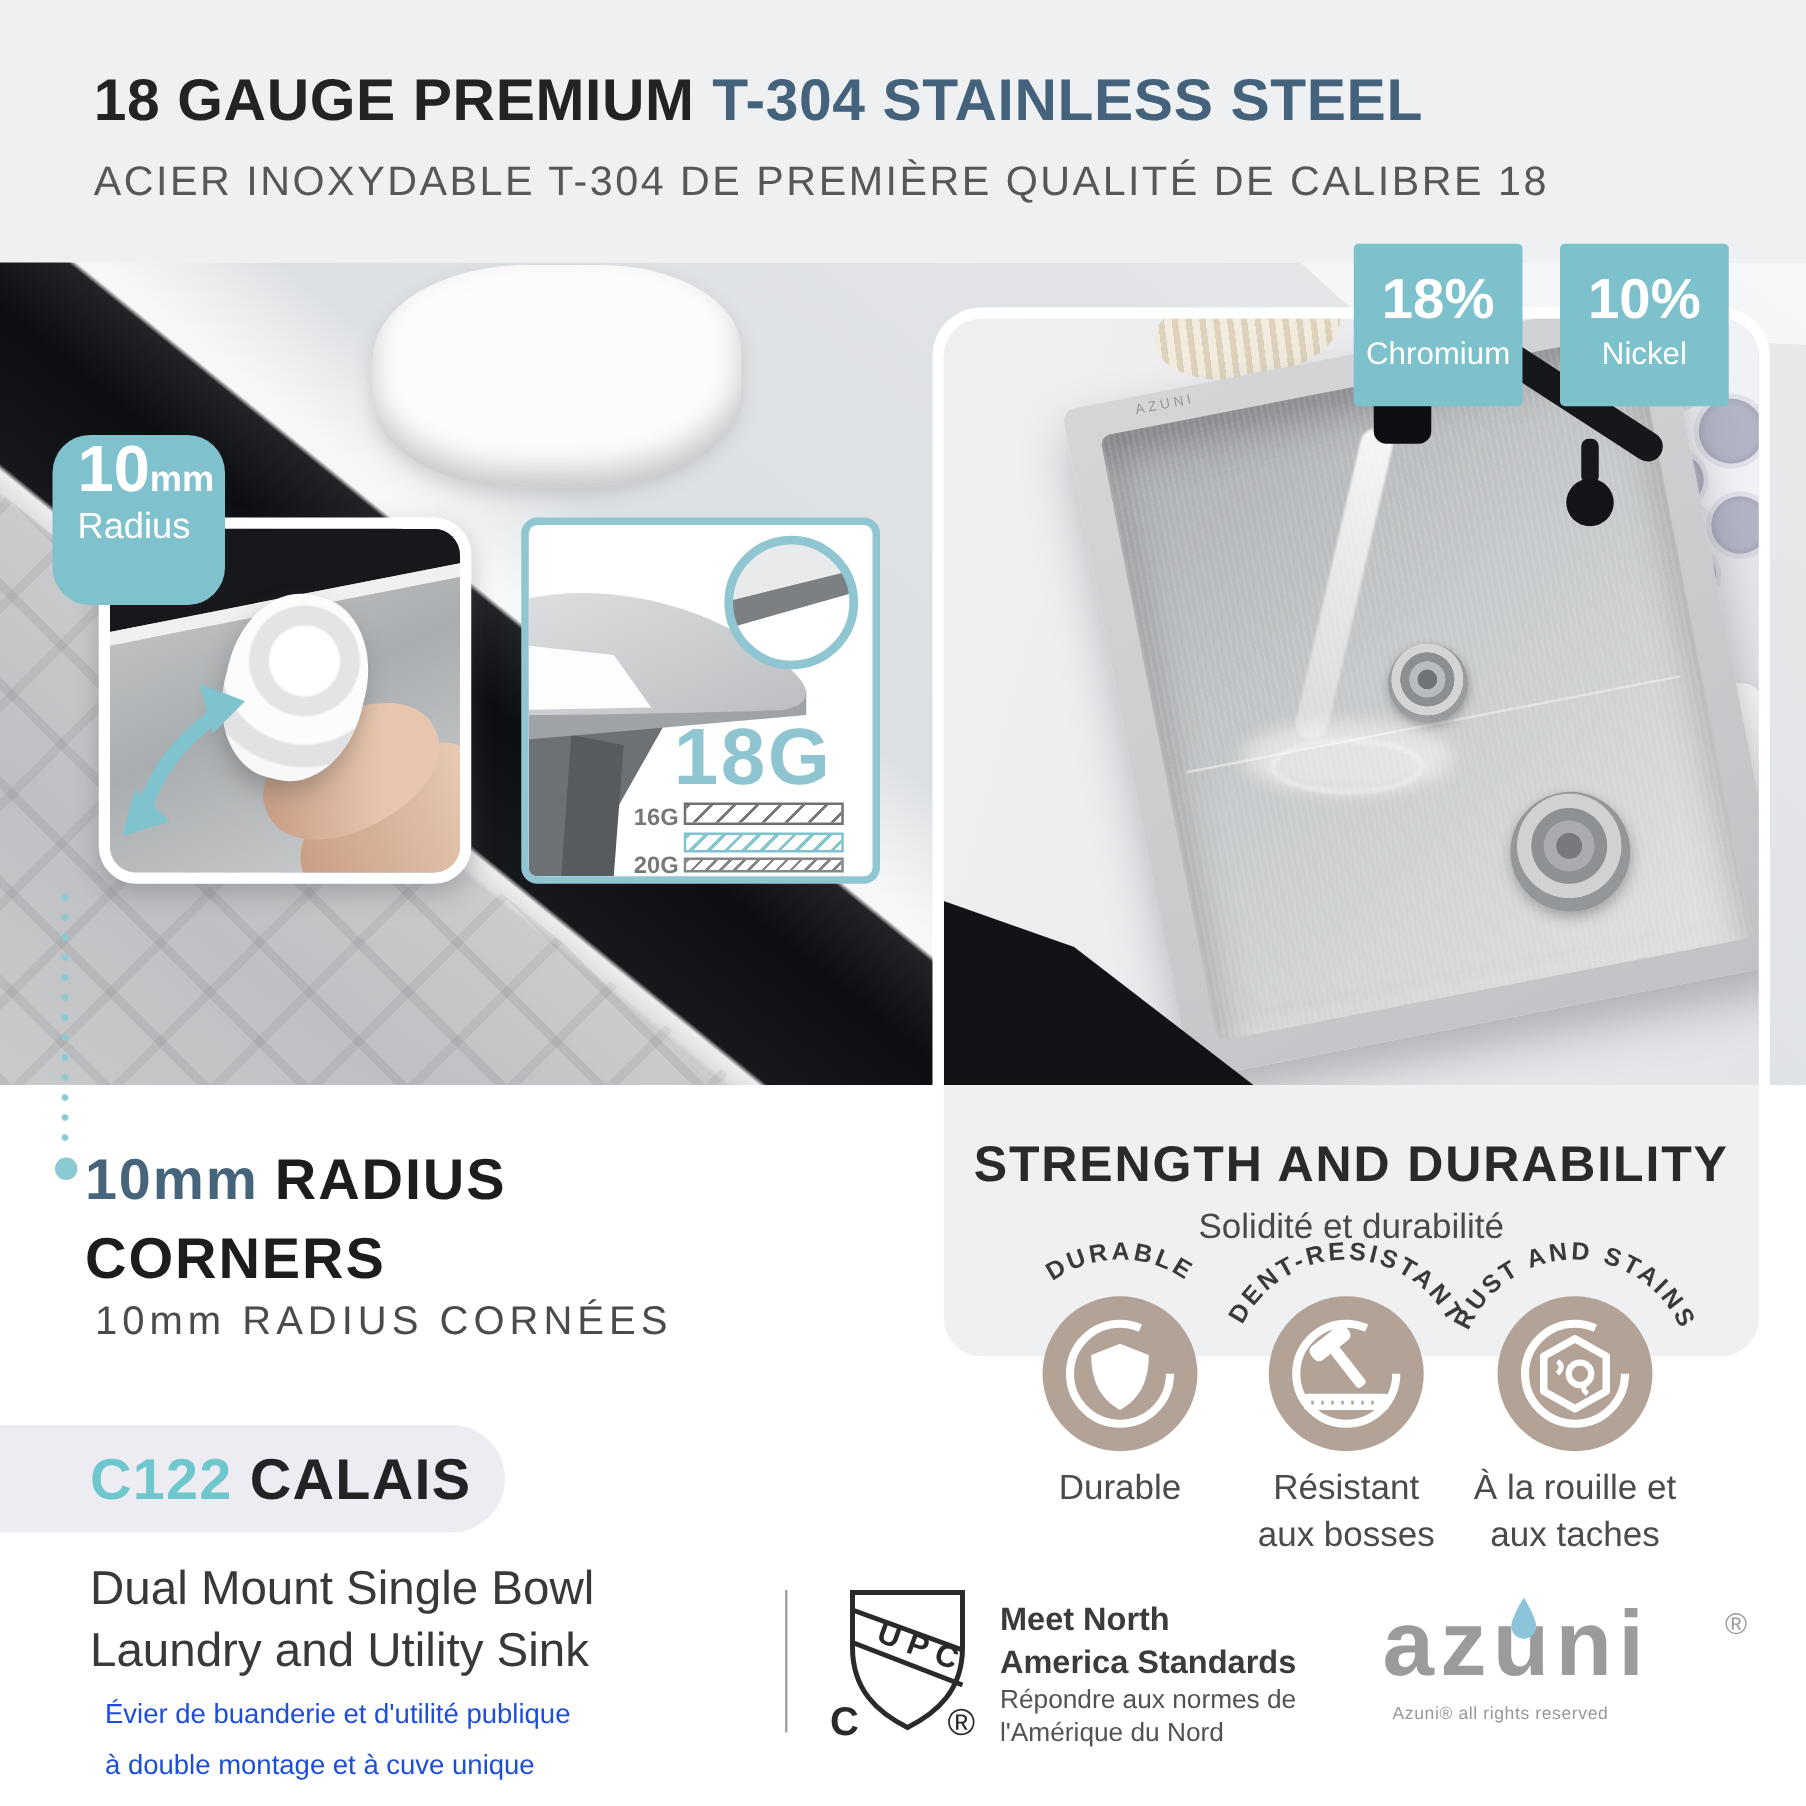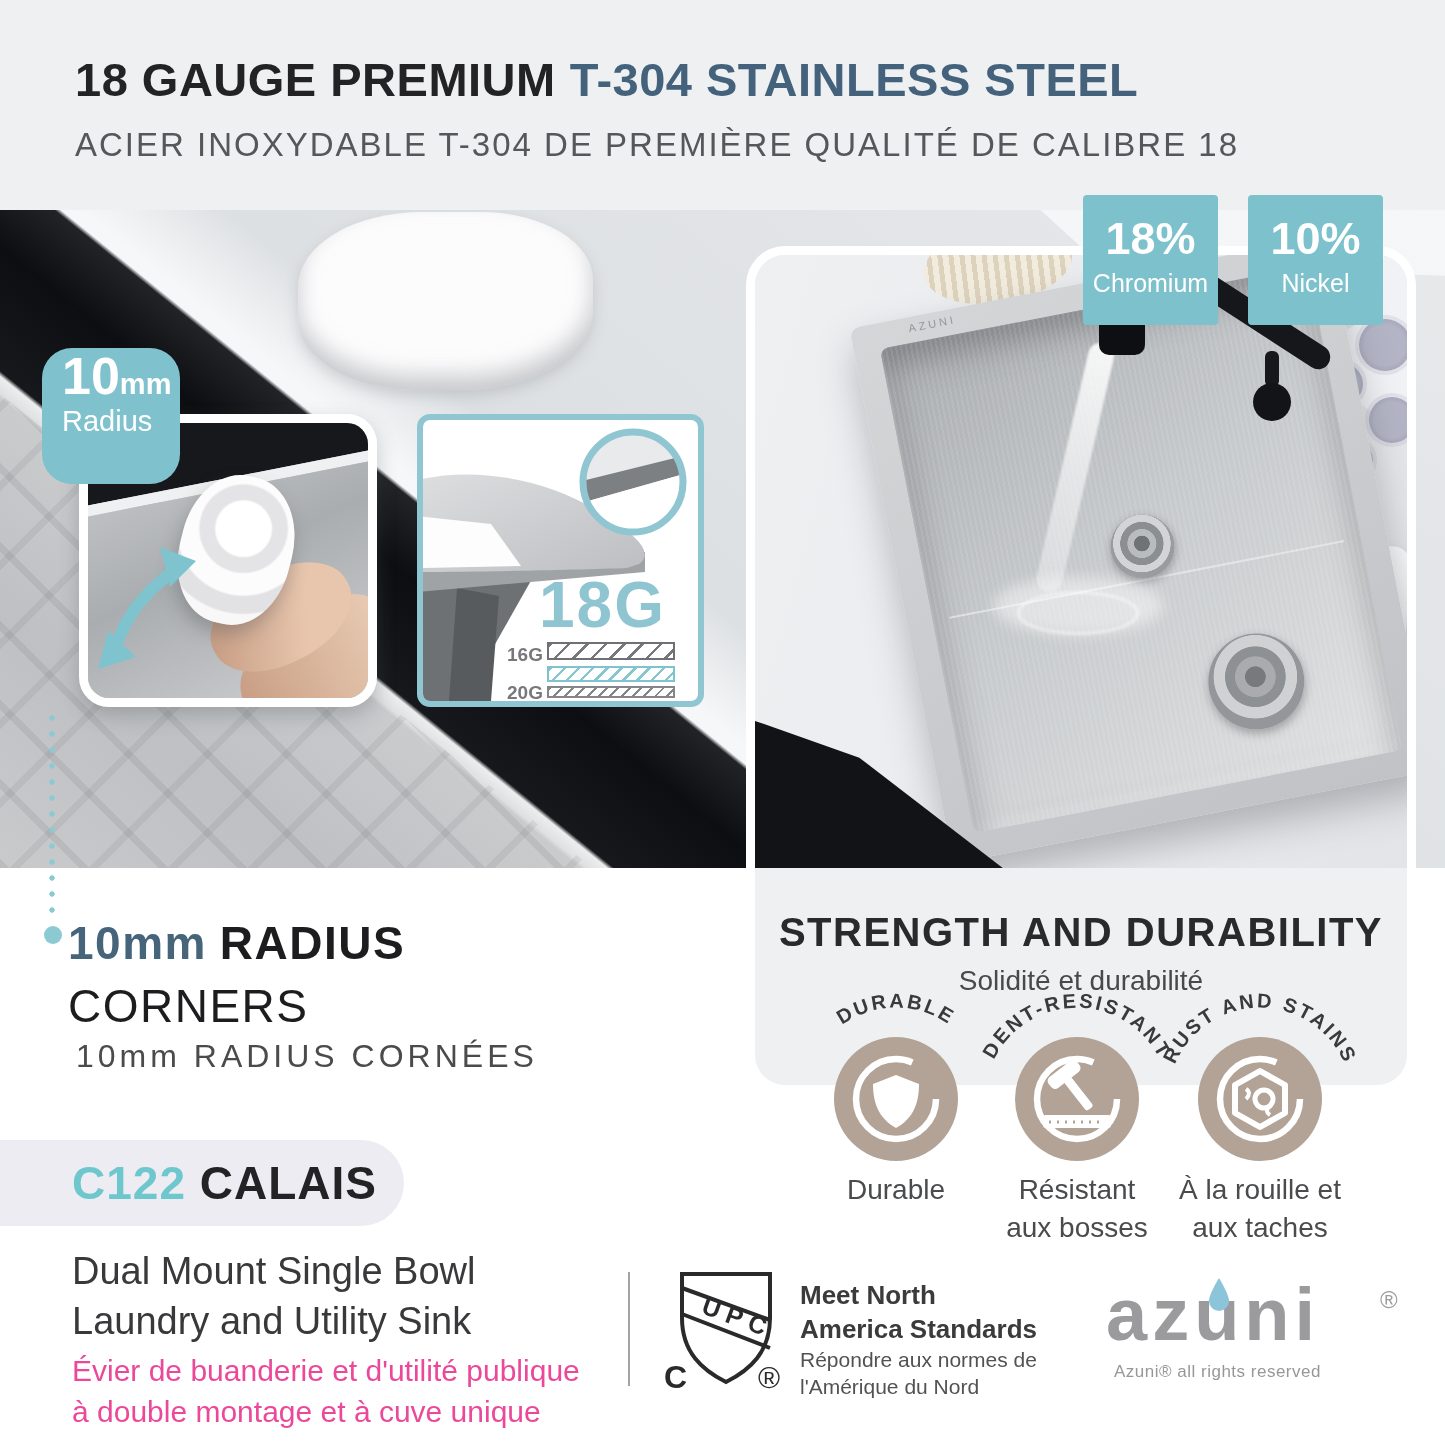--- a/index.html
+++ b/index.html
@@ -128,30 +128,30 @@
 
   
   .dotline{position:absolute;left:49px;top:710px;width:6px;height:212px;z-index:6;
     background-image:radial-gradient(circle,#8ccad3 2.4px,rgba(140,202,211,0) 3px);background-size:6px 16px}
   .dotbullet{position:absolute;left:44px;top:926px;width:18px;height:18px;border-radius:50%;background:#8ccad3;z-index:6}
 
   
   .rh1{position:absolute;left:68px;top:916px;font-size:46px;font-weight:bold;letter-spacing:1.5px;color:#1d1d1f;white-space:nowrap}
   .rh1 .accent{color:#46657b}
   .rh1 .rest{margin-left:.28em}
-  .rh2{position:absolute;left:68px;top:979px;font-size:46px;font-weight:normal;letter-spacing:1.5px;color:#1d1d1f}
+  .rh2{position:absolute;left:68px;top:979px;font-size:46px;font-weight:bold;letter-spacing:1.5px;color:#1d1d1f}
   .rsub{position:absolute;left:76px;top:1038px;font-size:32px;letter-spacing:4px;color:#4a4b4d;white-space:nowrap}
 
   .pill{position:absolute;left:0;top:1140px;width:404px;height:86px;background:#edecf2;border-radius:0 43px 43px 0;z-index:3}
   .pill-text{position:absolute;left:72px;top:0;line-height:86px;font-size:46px;font-weight:bold;letter-spacing:1px;white-space:nowrap}
   .pill-text .code{color:#6fc7ce}
   .pill-text .pname{color:#232325;margin-left:.3em}
 
   .desc-en{position:absolute;left:72px;top:1246px;font-size:38px;line-height:50px;color:#39393b;white-space:nowrap}
-  .desc-fr{position:absolute;left:72px;top:1350px;font-size:30px;line-height:41px;color:#ec4899;white-space:nowrap}
+  .desc-fr{position:absolute;left:84px;top:1350px;font-size:22px;line-height:41px;color:#1d4ed8;white-space:nowrap}
 
   
   .feat{position:absolute;top:979px;width:220px;height:280px;z-index:3}
   #feat-0{left:786px} #feat-1{left:967px} #feat-2{left:1150px}
   .feat .arc{position:absolute;left:0;top:0}
   .arc text{font-size:20px;font-weight:bold;letter-spacing:2.5px;fill:#3a3a3c}
   .circ{position:absolute;left:48px;top:58px;width:124px;height:124px;border-radius:50%;background:#b2a396}
   .cap{position:absolute;left:0;top:192px;width:220px;text-align:center;font-size:28px;line-height:38px;color:#4a4b4d}
 
   
@@ -159,21 +159,21 @@
   .upc{position:absolute;left:664px;top:1266px}
   .upc text{font-family:"Liberation Sans",sans-serif}
   .cert-t{position:absolute;left:800px;font-size:26px;font-weight:bold;color:#3b3b3d;white-space:nowrap}
   .cert-s{position:absolute;left:800px;font-size:21px;color:#525255;white-space:nowrap}
 
   .azuni{position:absolute;left:1106px;top:1272px;font-size:74px;font-weight:bold;letter-spacing:5px;
     color:#9b9b9d;white-space:nowrap;z-index:3}
   .azuni .u{position:relative;display:inline-block}
   .azuni .drop{position:absolute;left:50%;transform:translateX(-50%);top:6px}
   .azuni-reg{position:absolute;left:1380px;top:1286px;font-size:24px;color:#9b9b9d}
-  .tagline{position:absolute;left:1114px;top:1362px;font-size:17px;letter-spacing:.5px;color:#97979a;white-space:nowrap}
+  .tagline{position:absolute;left:1114px;top:1362px;font-size:14px;letter-spacing:.5px;color:#97979a;white-space:nowrap}
 </style>
 </head>
 <body>
 
 <div class="header">
   <div class="h-title">
     <span>18 GAUGE PREMIUM</span><span class="accent">T-304 STAINLESS STEEL</span>
   </div>
   <div class="h-sub">ACIER INOXYDABLE T-304 DE PREMIÈRE QUALITÉ DE CALIBRE 18</div>
 </div>

